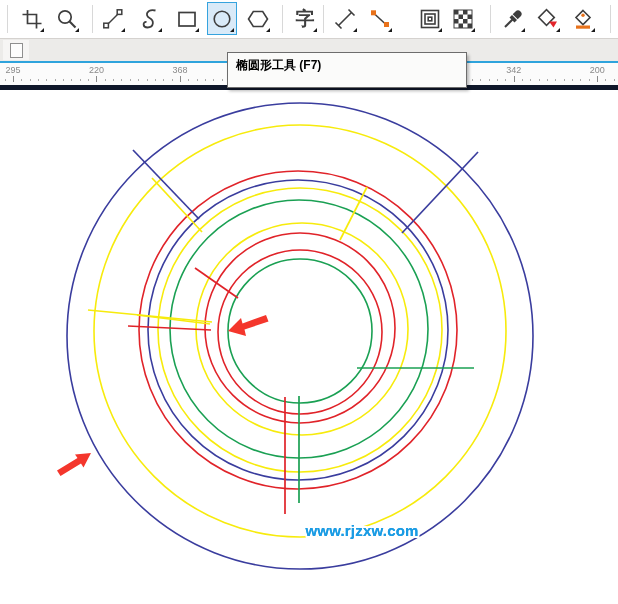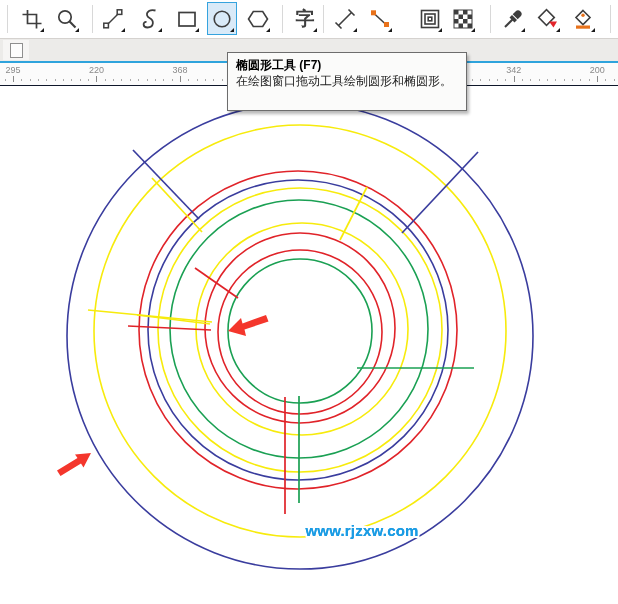--- a/index.html
+++ b/index.html
@@ -33,37 +33,37 @@
   }
   #propbar .pb-btn{
     position:absolute;left:3px;top:1px;width:26px;height:20px;
     background:#f6f5f4;display:flex;align-items:center;justify-content:center;
   }
   #propbar .pb-page{width:11px;height:13px;border:1px solid #8f8f8f;background:#fdfdfd;}
   #cyanline{position:absolute;left:0;top:61px;width:618px;height:2px;background:#2ea3dc;z-index:9;}
   
   #ruler{
     position:absolute;left:0;top:63px;width:618px;height:22px;
-    background:#fbfbfb;border-bottom:1px solid #0f172a;z-index:8;
+    background:#fbfbfb;border-bottom:5px solid #0f172a;z-index:8;
   }
   .ruler-num{
     position:absolute;top:2px;transform:translateX(-50%);
     font-size:9px;color:#8a8a8a;white-space:nowrap;
   }
   .tick{position:absolute;background:#9a9a9a;width:1px;}
   .tick.major{top:13px;height:6px;background:#8a8a8a;}
   .tick.minor{top:16px;height:2px;background:#ababab;}
   
   #canvas-svg{position:absolute;left:0;top:0;z-index:1;}
   
   #tooltip{
     position:absolute;left:227px;top:52px;width:222px;z-index:50;
     background:#fbfbfa;border:1px solid #6d6d6d;
     box-shadow:2px 3px 3px rgba(0,0,0,0.28);
-    padding:4px 8px 21px 8px;
+    padding:4px 8px 14px 8px;
   }
   #tooltip .tt-title{font-size:12px;font-weight:bold;color:#000;line-height:16px;}
   #tooltip .tt-body{font-size:12px;color:#1a1a1a;line-height:16px;}
 </style>
 </head>
 <body>
 
 <div id="toolbar">
     <div class="tool-btn" style="left: 17px;">
       <svg width="22" height="22" viewBox="0 0 22 22" fill="none" stroke="#3e3e3e" stroke-width="1.7">
@@ -302,14 +302,13 @@
     <line x1="285" y1="397" x2="285" y2="514" stroke="#e02329" stroke-width="1.7"></line>
     <line x1="299" y1="396" x2="299" y2="503" stroke="#1aa053" stroke-width="1.7"></line>
     <polygon points="228,331 241,318 242.5,323.5 266,315 268.5,321.5 244.5,329.5 246,336" fill="#f4362c" stroke="none"></polygon>
     <polygon points="91,453 75,454.5 77.5,458 57,470.5 60.5,476 81,463.5 83.5,467.5" fill="#f4362c" stroke="none"></polygon>
     <text x="362" y="536" text-anchor="middle" fill="#1b9ce4" stroke="#ffffff" stroke-width="4" paint-order="stroke" font-size="15px" font-weight="bold" font-family="&quot;Liberation Sans&quot;,sans-serif" letter-spacing="0.2px">www.rjzxw.com</text>
     <text x="362" y="536" text-anchor="middle" fill="#1b9ce4" font-size="15px" font-weight="bold" font-family="&quot;Liberation Sans&quot;,sans-serif" letter-spacing="0.2px">www.rjzxw.com</text>
   </svg>
 
 <div id="tooltip">
   <div class="tt-title">椭圆形工具 (F7)</div>
-  <div class="tt-body">在绘图窗口拖动工具绘制圆形和椭圆形。</div>
 </div>
 
 </body></html>

